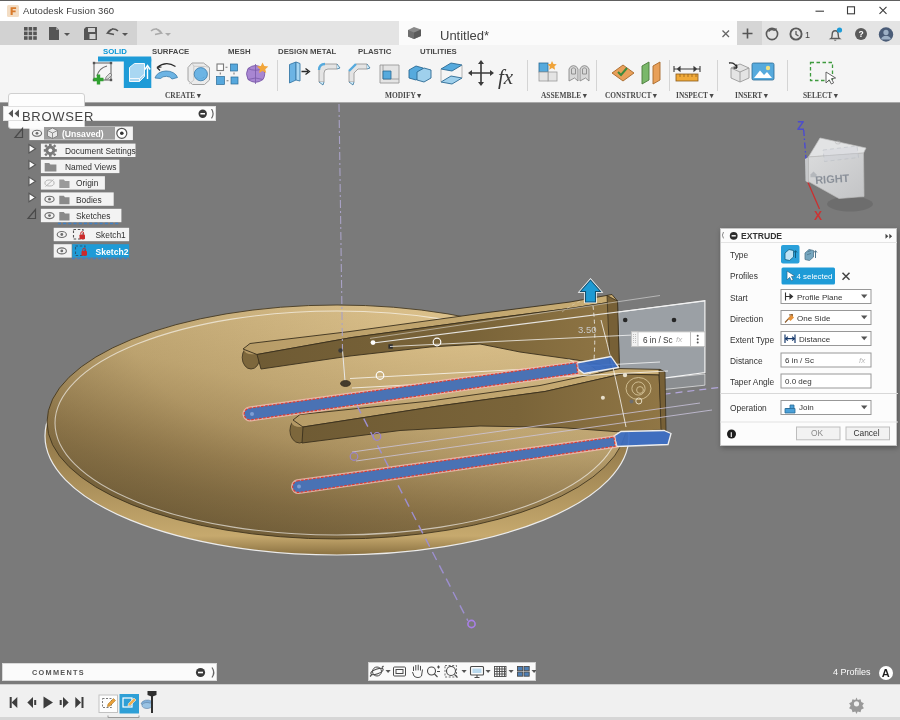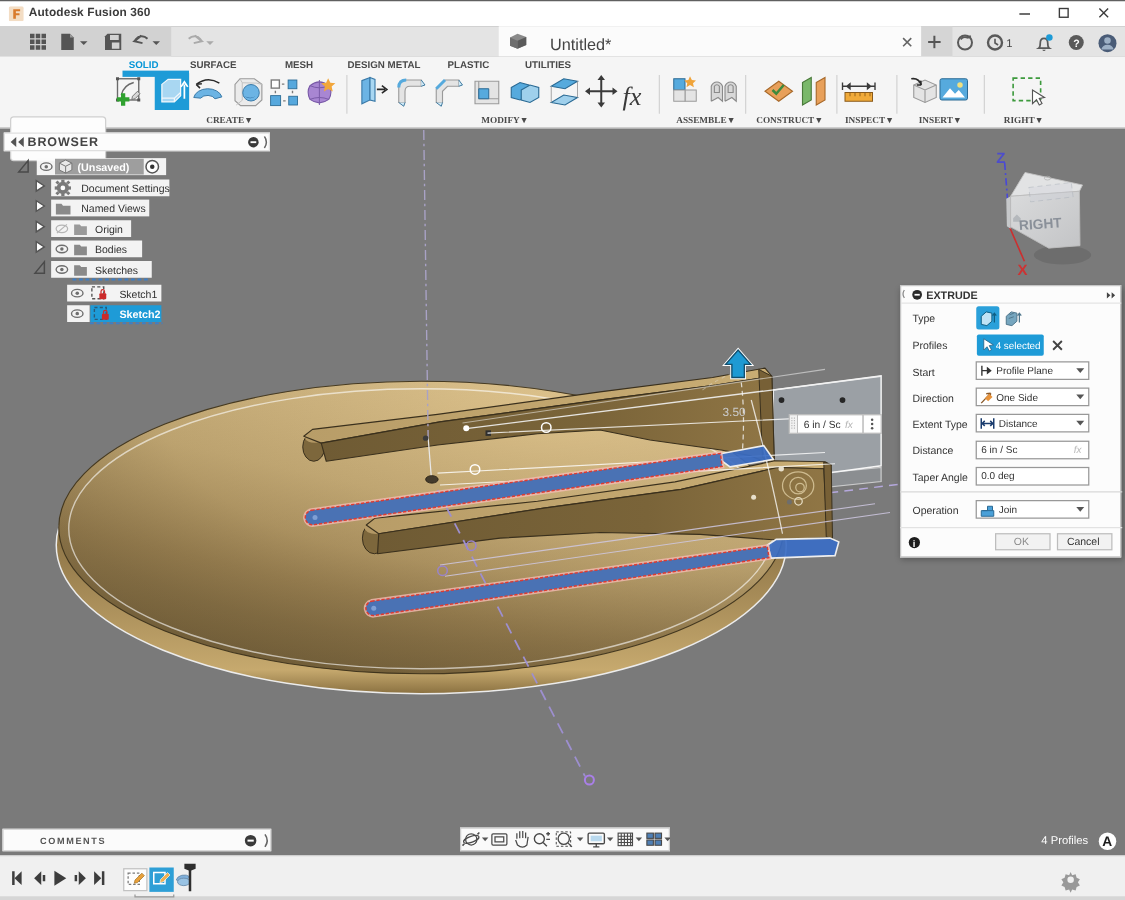--- a/index.html
+++ b/index.html
@@ -1,19 +1,19 @@
 <!DOCTYPE html>
 <html><head><meta charset="utf-8">
 <style>
   * { margin:0; padding:0; box-sizing:border-box; }
   html,body { width:900px; height:720px; overflow:hidden; font-family:"Liberation Sans", sans-serif; background:#7a7a7a;}
   .abs { position:absolute; }
   #app { position:relative; width:900px; height:720px; background:#7a7a7a; }
   #titlebar { left:0; top:0; width:900px; height:21px; background:#ffffff; border-top:1px solid #606060; }
-  #titletxt { left:23px; top:5px; font-size:9.5px; font-weight:bold; color:#3c3c3c; letter-spacing:.1px;}
+  #titletxt { left:23px; top:5px; font-size:9.5px; font-weight:normal; color:#3c3c3c; letter-spacing:.1px;}
   #tabrow { left:0; top:21px; width:900px; height:24px; background:#e4e4e4; }
   #ribbon { left:0; top:45px; width:900px; height:58px; background:#f5f5f5; border-bottom:1px solid #a8a8a8; }
   .rtab { position:absolute; top:47px; z-index:3; font-size:7.8px; font-weight:bold; color:#4a4a4a; }
   .rlabel { position:absolute; top:91px; z-index:3; font-size:7.4px; font-weight:bold; color:#4a4a4a;font-family:Liberation Serif, serif; }
   .rdiv { position:absolute; top:60px; height:31px; z-index:3; width:1px; background:#d4d4d4; }
   #designbtn { left:8px; top:55px; z-index:3; width:77px; height:36px; background:#fdfdfd; border:1px solid #d0d0d0; border-radius:3px; text-align:right; line-height:34px; font-size:8.5px; font-weight:bold; color:#3c3c3c;margin-top:38px;}
   #dialog { left:720px; top:228px; width:177px; height:218px; background:#fcfcfc; border:1px solid #c6c6c6; box-shadow:1px 2px 5px rgba(0,0,0,.3); }
 </style></head>
 <body>
 <div id="app">
@@ -226,21 +226,21 @@
     <div class="rtab" style="left:228px">MESH</div>
     <div class="rtab" style="left:278px">DESIGN METAL</div>
     <div class="rtab" style="left:358px">PLASTIC</div>
     <div class="rtab" style="left:420px">UTILITIES</div>
     <div class="rlabel" style="left:165px">CREATE ▾</div>
     <div class="rlabel" style="left:385px">MODIFY ▾</div>
     <div class="rlabel" style="left:541px">ASSEMBLE ▾</div>
     <div class="rlabel" style="left:605px">CONSTRUCT ▾</div>
     <div class="rlabel" style="left:676px">INSPECT ▾</div>
     <div class="rlabel" style="left:735px">INSERT ▾</div>
-    <div class="rlabel" style="left:803px">RIGHT ▾</div>
+    <div class="rlabel" style="left:803px">SELECT ▾</div>
     <div class="rdiv" style="left:277px"></div>
     <div class="rdiv" style="left:527px"></div>
     <div class="rdiv" style="left:596px"></div>
     <div class="rdiv" style="left:669px"></div>
     <div class="rdiv" style="left:717px"></div>
     <div class="rdiv" style="left:787px"></div>
 <div class="abs" style="left:2px;top:663px;width:215px;height:18px;background:#fbfbfb;border:1px solid #d9d9d9"></div>
   <div class="abs" style="left:32px;top:667.5px;font-size:7.3px;font-weight:bold;letter-spacing:1.3px;color:#555">COMMENTS</div>
   <svg class="abs" style="left:195px;top:667px" width="22" height="11" viewBox="0 0 22 11">
     <circle cx="5.5" cy="5.5" r="4.6" fill="#3a3a3a"></circle>
@@ -252,21 +252,21 @@
     <circle cx="8" cy="8" r="7" fill="#fff"></circle>
     <text x="3.8" y="11.8" font-size="11" font-weight="bold" fill="#1d1d1d">A</text>
   </svg>
 
   <div class="abs" id="timeline" style="left:0;top:684px;width:900px;height:36px;background:#f0f0f0;border-top:1px solid #cfcfcf;border-bottom:3px solid #d6d6d6"></div>
 
   <div class="abs" style="left:3px;top:106px;width:213px;height:15px;background:#fcfcfc;border:1px solid #e0e0e0;z-index:5"></div>
   <svg class="abs" style="left:7px;top:109px;z-index:6" width="14" height="9" viewBox="0 0 14 9">
     <path d="M6 0.5 L1.5 4.5 L6 8.5 Z M12 0.5 L7.5 4.5 L12 8.5 Z" fill="#555"></path>
   </svg>
-  <div class="abs" style="left:22px;top:108.5px;font-size:10px;font-weight:bold;letter-spacing:.7px;color:#444;z-index:6">BROWSER</div>
+  <div class="abs" style="left:22px;top:108.5px;font-size:13px;font-weight:normal;letter-spacing:.7px;color:#444;z-index:6">BROWSER</div>
   <svg class="abs" style="left:198px;top:109px;z-index:6" width="18" height="10" viewBox="0 0 18 10">
     <circle cx="4.7" cy="4.7" r="4.2" fill="#3a3a3a"></circle>
     <rect x="2.4" y="4" width="4.6" height="1.5" fill="#fff"></rect>
     <path d="M13.5 0 q3.2 4.7 0 9.4" stroke="#666" stroke-width="1.2" fill="none"></path>
   </svg>
 
   <svg class="abs" style="left:0px;top:122px;z-index:5" width="230" height="145" viewBox="0 0 230 145">
 
     <path d="M 15 15.5 L 22.5 6.5 L 22.5 15.5 Z" fill="none" stroke="#4a4a4a" stroke-width="1.2"></path>
     <rect x="29.4" y="4.5" width="103.5" height="13.6" fill="#fcfcfc" opacity="0.93"></rect>

